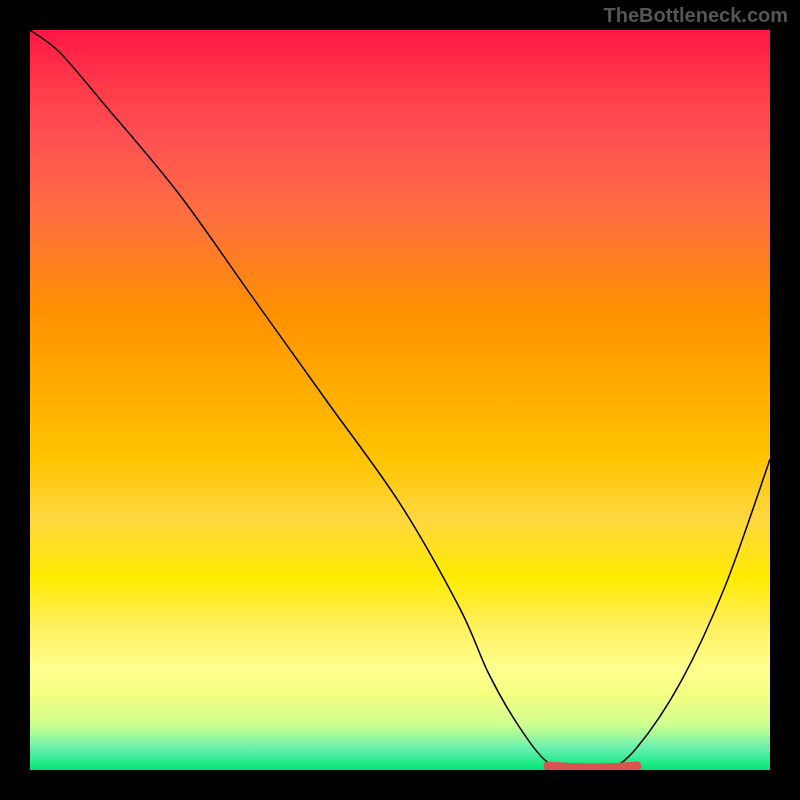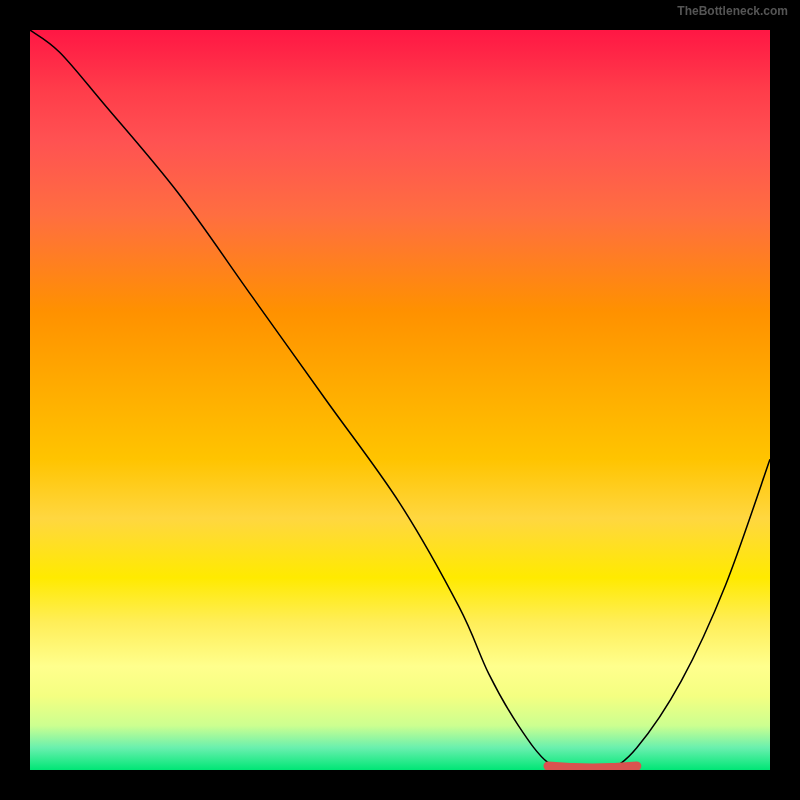--- a/index.html
+++ b/index.html
@@ -9,21 +9,21 @@
     background: #000;
     position: relative;
     font-family: Arial, sans-serif;
     overflow: hidden;
   }
   .watermark {
     position: absolute;
     top: 4px;
     right: 12px;
     color: #555;
-    font-size: 12px;
+    font-size: 20px;
     font-weight: bold;
     z-index: 10;
   }
   .plot-area {
     position: absolute;
     left: 30px;
     top: 30px;
     width: 740px;
     height: 740px;
     background: linear-gradient(to bottom,

